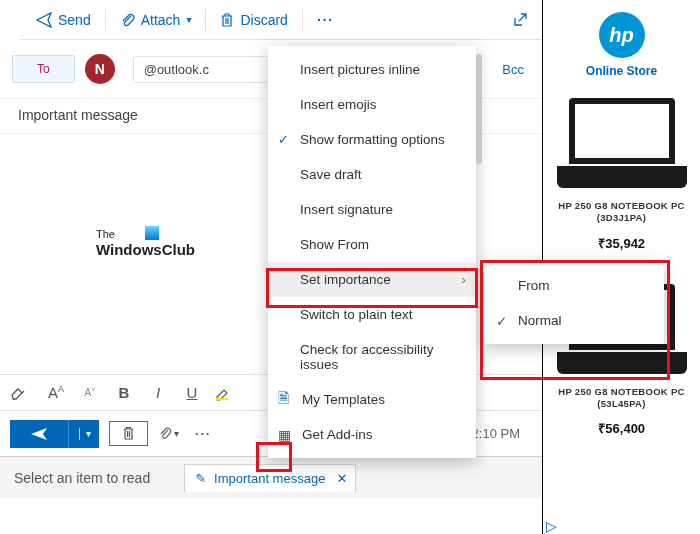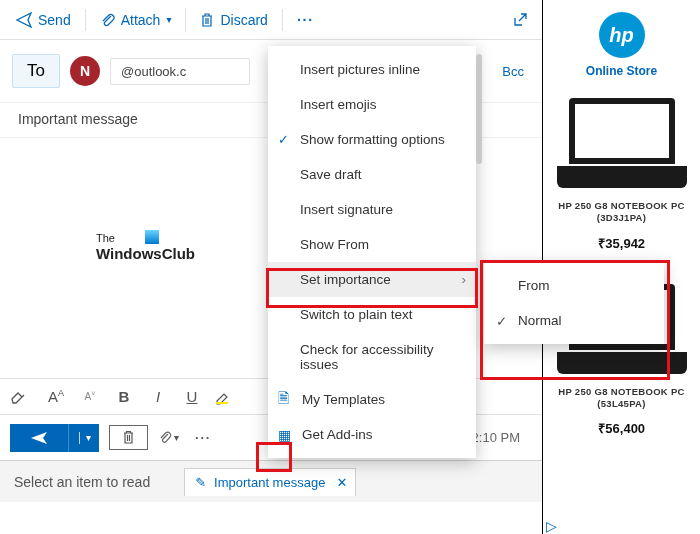--- a/index.html
+++ b/index.html
@@ -2,31 +2,31 @@
 <html><head>
 <meta charset="utf-8">
 <style>
   * { box-sizing: border-box; margin: 0; padding: 0; }
   body { font-family: "Segoe UI", Arial, sans-serif; font-size: 13px; color: #333; background: #fff; width: 700px; height: 534px; overflow: hidden; position: relative; }
 
   .main-area { position: absolute; left: 0; top: 0; width: 542px; height: 534px; background: #fff; }
   .ad-panel { position: absolute; right: 0; top: 0; width: 158px; height: 534px; border-left: 1px solid #000; background: #fff; }
 
   
-  .toolbar { height: 40px; border-bottom: 1px solid #e1e1e1; display: flex; align-items: center; padding: 0 8px; gap: 2px; }
+  .toolbar { height: 40px; border-bottom: 1px solid #e1e1e1; display: flex; align-items: center; padding: 0 8px; gap: 2px; margin-left: 20px; }
   .tbtn { display: flex; align-items: center; gap: 6px; padding: 6px 8px; color: #0067b8; cursor: pointer; font-size: 14px; }
   .tbtn .chev { font-size: 10px; color: #0067b8; }
   .tsep { width: 1px; height: 22px; background: #e1e1e1; margin: 0 4px; }
   .popout { margin-left: auto; color: #0067b8; padding: 6px; cursor: pointer; }
 
   
   .compose-row { padding: 14px 12px; display: flex; align-items: center; gap: 10px; }
-  .to-btn { border: 1px solid #c7e0f4; background: #eff6fc; color: #000000; padding: 6px 14px; border-radius: 2px; font-size: 17px; cursor: pointer; }
+  .to-btn { border: 1px solid #c7e0f4; background: #eff6fc; color: #be185d; padding: 6px 24px; border-radius: 2px; font-size: 12px; cursor: pointer; }
   .avatar { width: 30px; height: 30px; border-radius: 50%; background: #a4262c; color: #fff; display: flex; align-items: center; justify-content: center; font-weight: 600; font-size: 14px; }
-  .to-chip { border: 1px solid #e1e1e1; border-radius: 2px; padding: 5px 10px; color: #444; font-size: 13px; min-width: 140px; }
+  .to-chip { border: 1px solid #e1e1e1; border-radius: 2px; padding: 5px 10px; color: #444; font-size: 13px; min-width: 140px; margin-left: 8px; }
   .bcc { color: #0067b8; margin-left: auto; font-size: 13px; cursor: pointer; margin-right:6px;}
 
   .subject-row { padding: 8px 18px 10px 18px; border-top: 1px solid #f0f0f0; border-bottom: 1px solid #f0f0f0; color: #444; font-size: 14px; }
 
   .body-area { position: relative; height: 240px; }
   .wclogo { position: absolute; left: 96px; top: 92px; font-family: "Segoe UI", Arial; }
   .wclogo .the { font-size: 11px; color: #222; }
   .wclogo .wc  { font-size: 15px; color: #222; font-weight: 600; }
   .wclogo .sq  { display:inline-block; width:14px; height:14px; background: linear-gradient(180deg,#6dd5ff,#0078d4); margin-left: 30px; vertical-align: -2px; }
 

